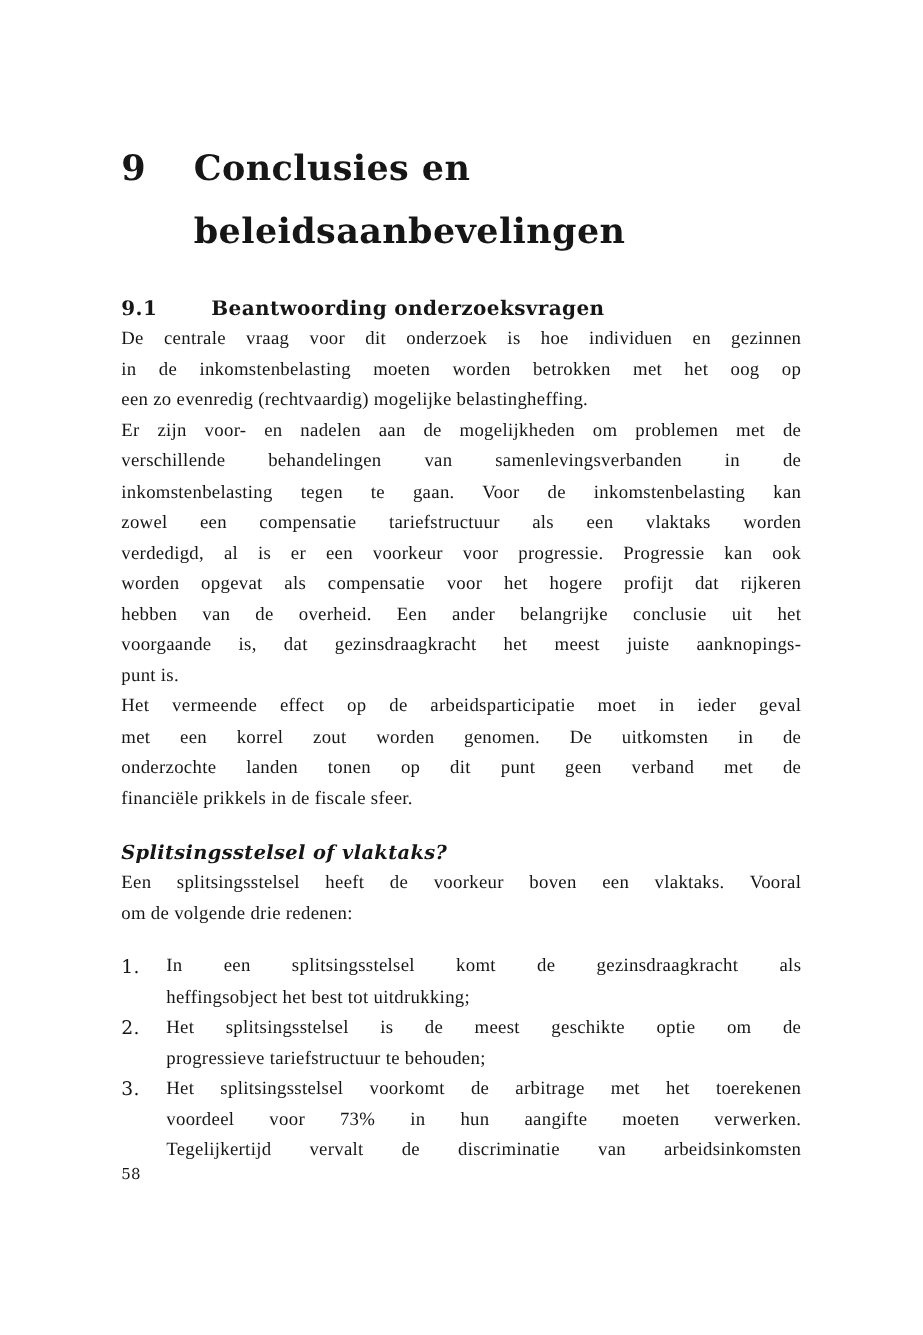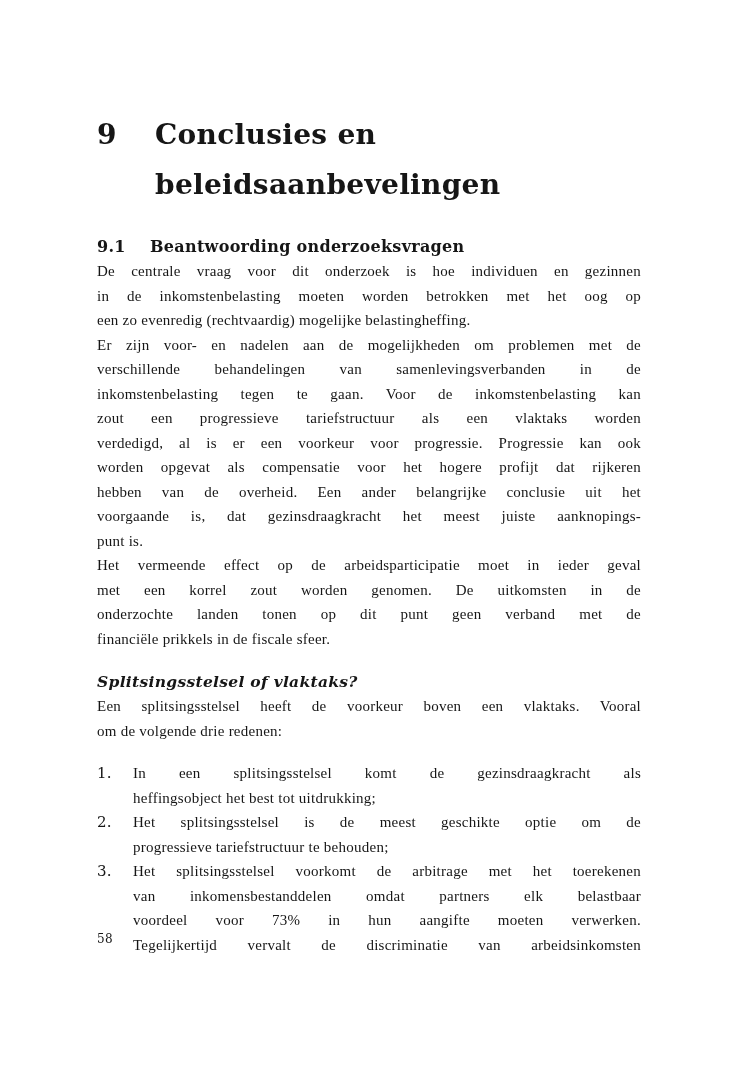--- a/index.html
+++ b/index.html
@@ -45,21 +45,21 @@
   .sec-num {
     position: absolute;
     left: 0;
     top: 0;
     font-size: 16px;
     font-weight: bold;
     line-height: 25px;
     letter-spacing: 0.3px;
   }
   .sec-title {
-    margin-left: 53px;
+    margin-left: 72px;
     font-size: 16px;
     font-weight: bold;
     line-height: 25px;
     letter-spacing: 0.3px;
     white-space: nowrap;
   }
   
   .body-a { top: 259px; }
   .body-b { top: 694px; }
   .bline {
@@ -126,21 +126,21 @@
   </div>
 
   <div class="col body-a">
     <div class="bline">De centrale vraag voor dit onderzoek is hoe individuen en gezinnen</div>
     <div class="bline">in de inkomstenbelasting moeten worden betrokken met het oog op</div>
     <div class="bline end">een zo evenredig (rechtvaardig) mogelijke belastingheffing.</div>
 
     <div class="bline">Er zijn voor- en nadelen aan de mogelijkheden om problemen met de</div>
     <div class="bline">verschillende behandelingen van samenlevingsverbanden in de</div>
     <div class="bline">inkomstenbelasting tegen te gaan. Voor de inkomstenbelasting kan</div>
-    <div class="bline">zout een progressieve tariefstructuur als een vlaktaks worden</div>
+    <div class="bline">zowel een compensatie tariefstructuur als een vlaktaks worden</div>
     <div class="bline">verdedigd, al is er een voorkeur voor progressie. Progressie kan ook</div>
     <div class="bline">worden opgevat als compensatie voor het hogere profijt dat rijkeren</div>
     <div class="bline">hebben van de overheid. Een ander belangrijke conclusie uit het</div>
     <div class="bline">voorgaande is, dat gezinsdraagkracht het meest juiste aanknopings-</div>
     <div class="bline end">punt is.</div>
 
     <div class="bline">Het vermeende effect op de arbeidsparticipatie moet in ieder geval</div>
     <div class="bline">met een korrel zout worden genomen. De uitkomsten in de</div>
     <div class="bline">onderzochte landen tonen op dit punt geen verband met de</div>
     <div class="bline end">financiële prikkels in de fiscale sfeer.</div>
@@ -168,21 +168,20 @@
       <div class="li-text">
         <div class="bline">Het splitsingsstelsel is de meest geschikte optie om de</div>
         <div class="bline end">progressieve tariefstructuur te behouden;</div>
       </div>
     </div>
 
     <div class="list-item">
       <span class="li-num">3.</span>
       <div class="li-text">
         <div class="bline">Het splitsingsstelsel voorkomt de arbitrage met het toerekenen</div>
-        <div class="bline">van inkomensbestanddelen omdat partners elk belastbaar</div>
         <div class="bline">voordeel voor 73% in hun aangifte moeten verwerken.</div>
         <div class="bline">Tegelijkertijd vervalt de discriminatie van arbeidsinkomsten</div>
       </div>
     </div>
 
   </div>
 
   <div class="col footer">58</div>
 
 </div>

